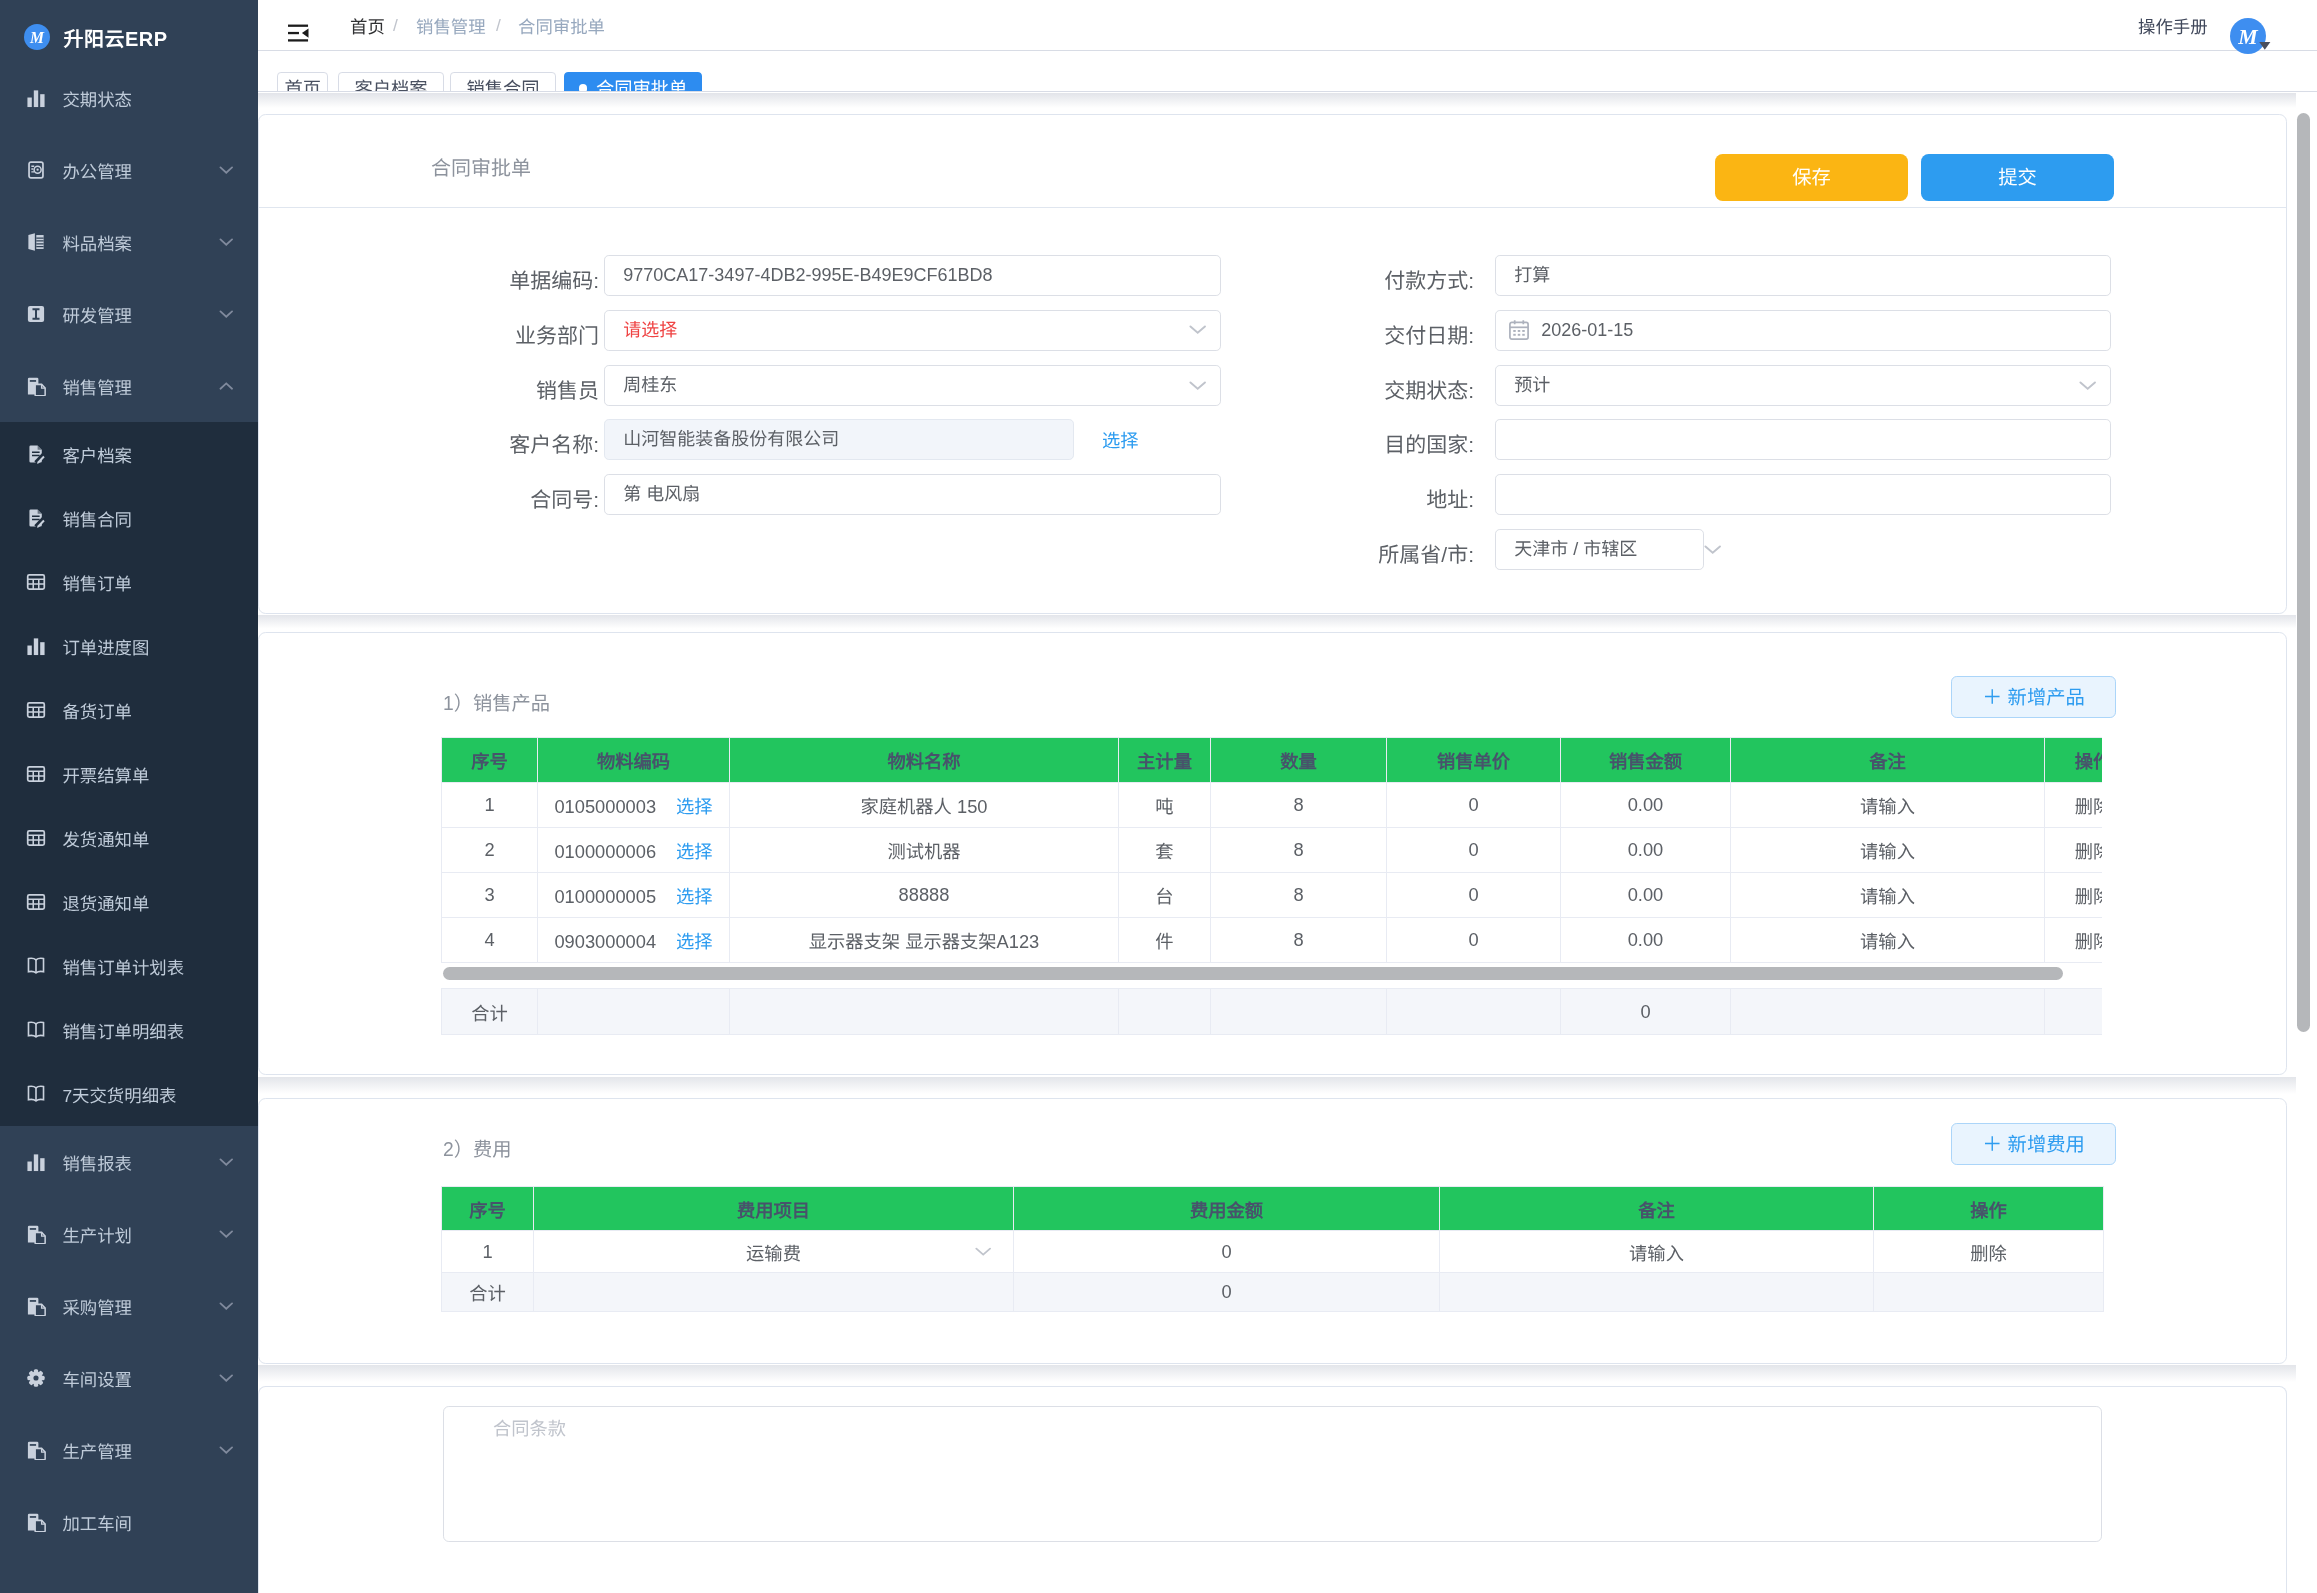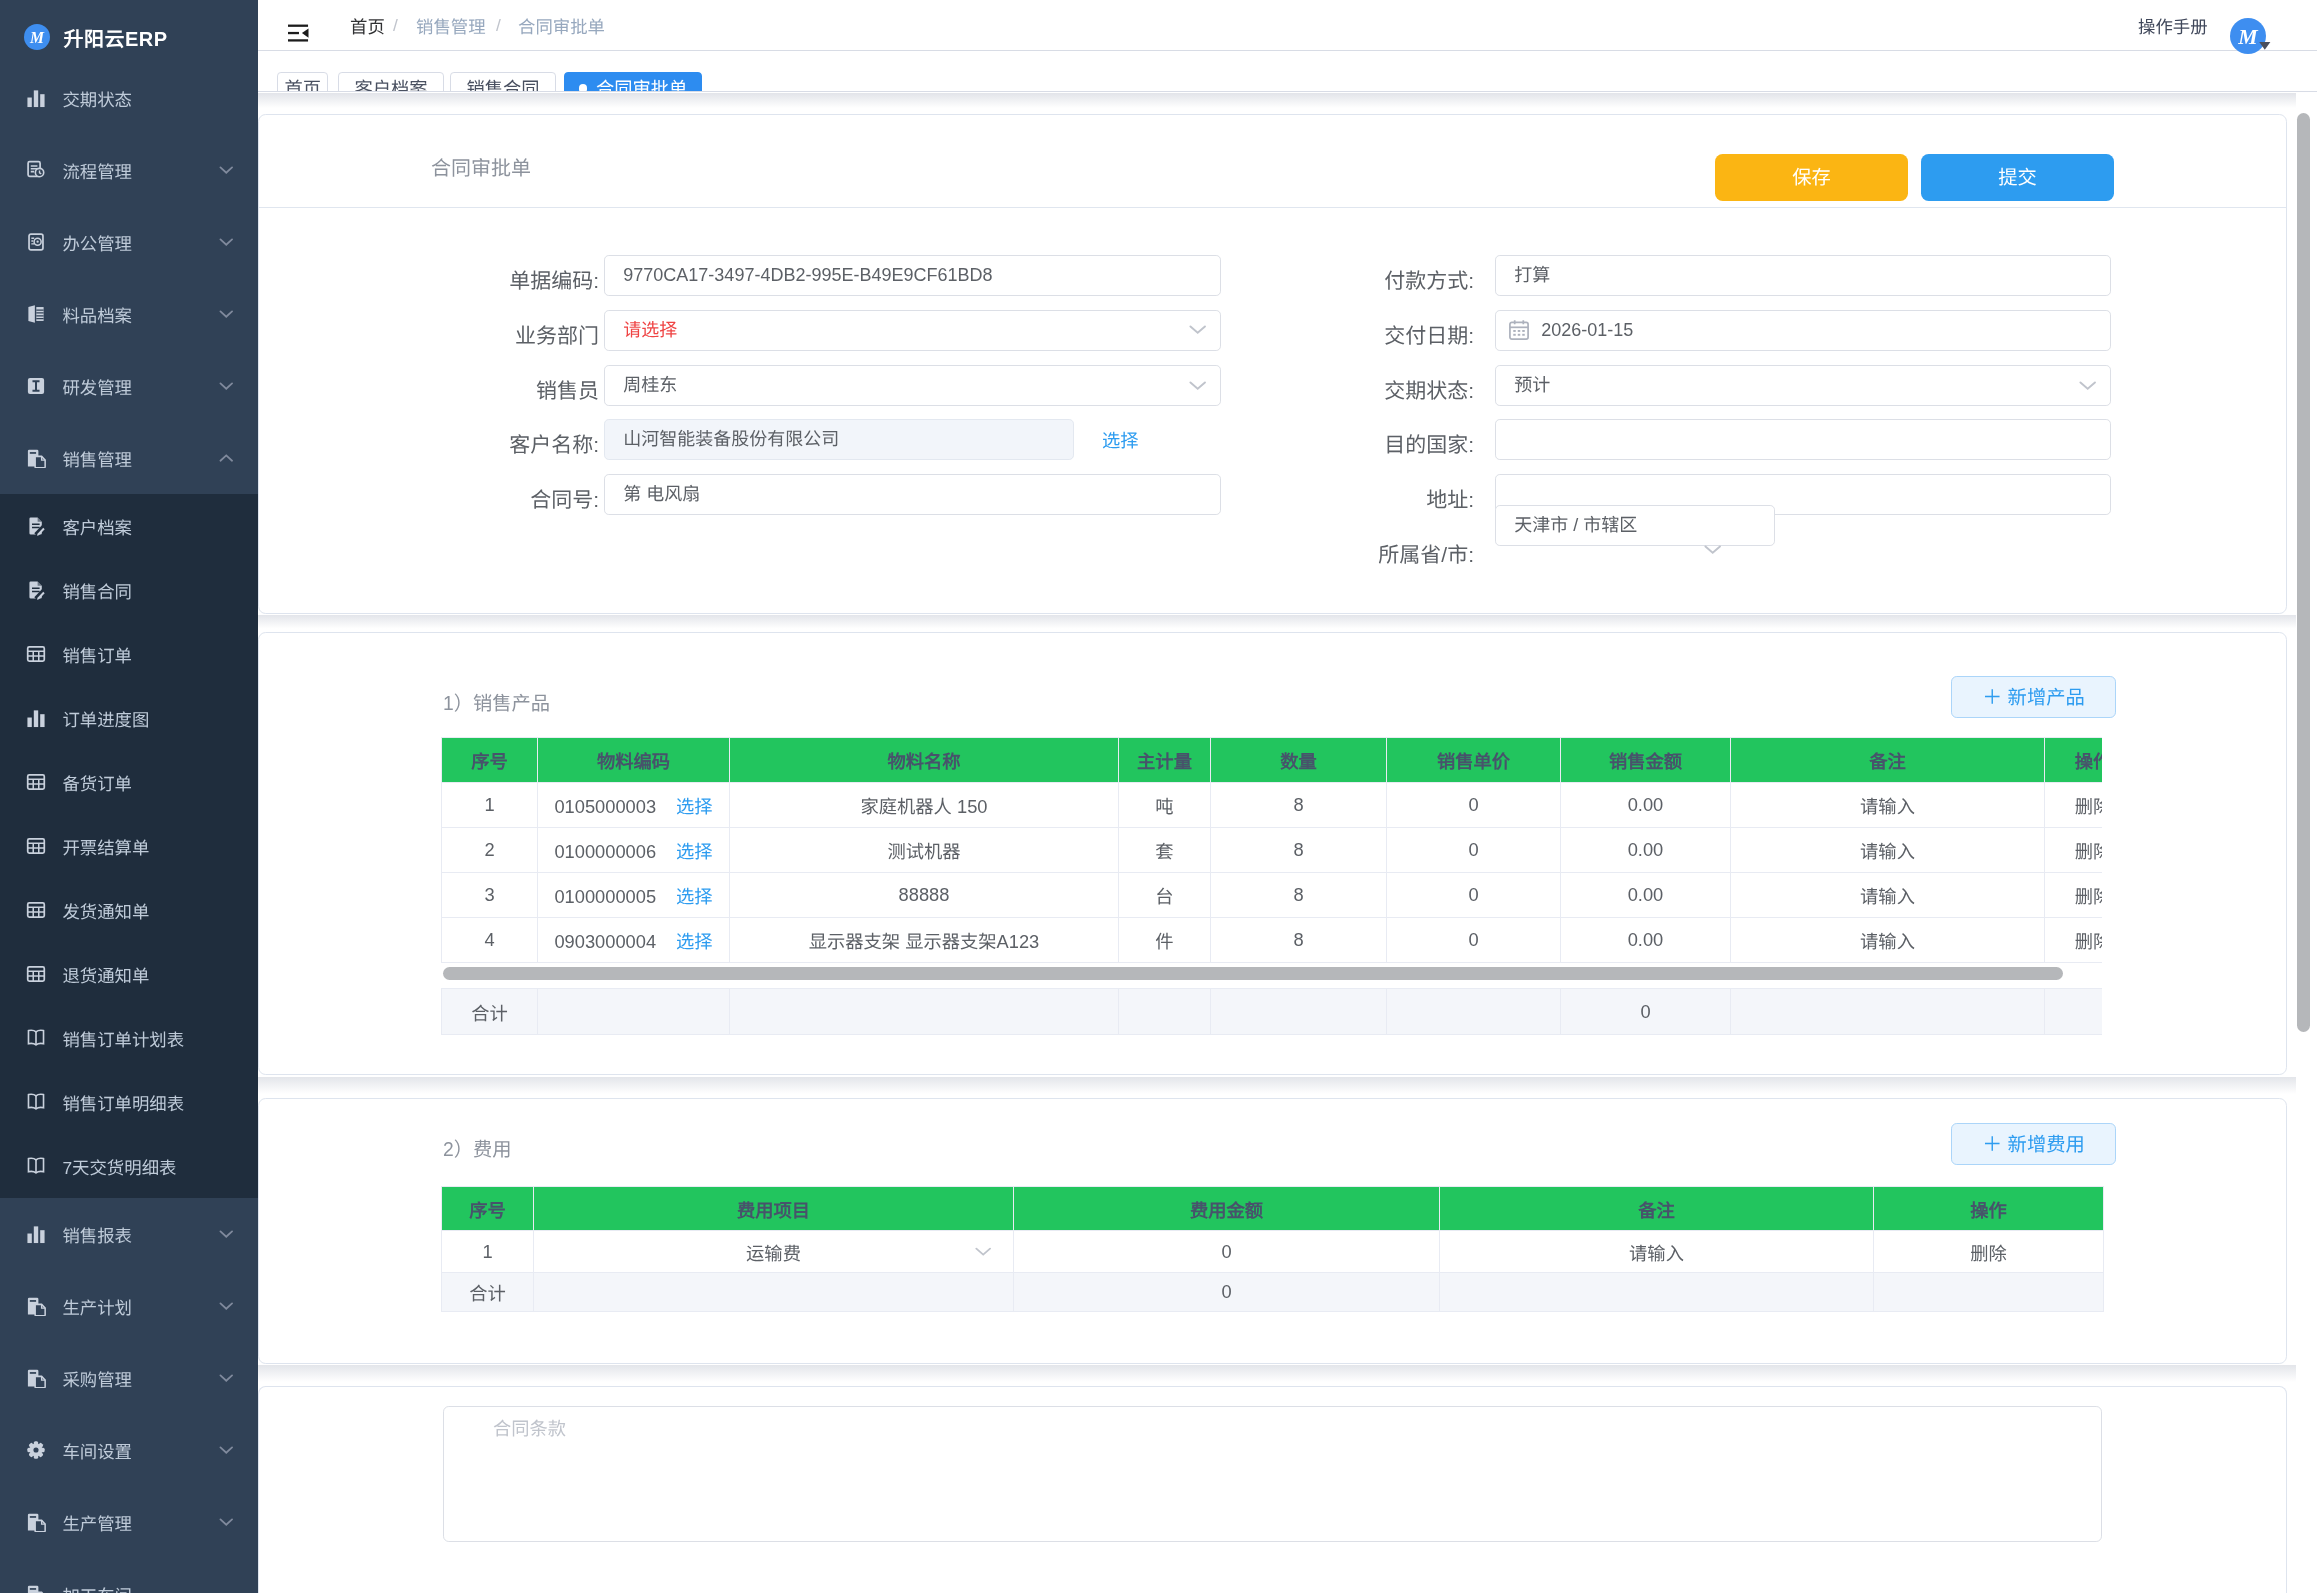--- a/index.html
+++ b/index.html
@@ -65,32 +65,20 @@
       </svg>
     <div class="t">升阳云ERP</div>
   </div>
 <div class="mitem">
       <svg class="ic" viewBox="0 0 21 21">
         <rect x="1.5" y="10" width="4.6" height="10" fill="#c9d1dd"></rect>
         <rect x="8.2" y="2.5" width="4.6" height="17.5" fill="#c9d1dd"></rect>
         <rect x="14.9" y="6.5" width="4.6" height="13.5" fill="#c9d1dd"></rect>
       </svg>
       <span class="tx">交期状态</span>
-    </div>
-<div class="mitem">
-      <svg class="ic" viewBox="0 0 21 21">
-        <rect x="2.2" y="1.8" width="12.6" height="15.4" rx="1.6" stroke="#c9d1dd" stroke-width="1.8" fill="none"></rect>
-        <path d="M5 6.2 h7 M5 9.2 h7 M5 12.2 h3.5" stroke="#c9d1dd" stroke-width="1.6"></path>
-        <circle cx="14.2" cy="13.2" r="4.4" fill="#304156" stroke="#c9d1dd" stroke-width="1.7"></circle>
-        <path d="M14.2 11 v2.4 l1.8 1.2" stroke="#c9d1dd" stroke-width="1.5" fill="none"></path>
-      </svg>
-      <span class="tx">流程管理</span>
-      <svg class="chev" width="14.5" height="8.7" viewBox="0 0 15 9">
-        <path d="M1.5 1.5 L7.5 7 L13.5 1.5" stroke="#808a9d" stroke-width="1.8" fill="none" stroke-linecap="round"></path>
-      </svg>
     </div>
 <div class="mitem">
       <svg class="ic" viewBox="0 0 21 21">
         <rect x="3.2" y="2.2" width="14.6" height="16.6" rx="2" stroke="#c9d1dd" stroke-width="1.8" fill="none"></rect>
         <path d="M5.6 6.5 h3 M5.6 9.5 h2 M5.6 12.5 h3" stroke="#c9d1dd" stroke-width="1.5"></path>
         <circle cx="12.2" cy="10.2" r="3.7" stroke="#c9d1dd" stroke-width="1.6" fill="none"></circle>
         <circle cx="12.2" cy="10.2" r="1.2" fill="#c9d1dd"></circle>
       </svg>
       <span class="tx">办公管理</span>
       <svg class="chev" width="14.5" height="8.7" viewBox="0 0 15 9">
@@ -362,21 +350,21 @@
 <div class="flabel" style="right:812px;top:259px;">交期状态:</div>
 <div class="finput " style="left:1236px;top:250px;width:616px;">预计</div>
 <svg class="fcaret" style="left:1820px;top:266px" viewBox="0 0 18 10">
       <path d="M1.5 1.5 L9 8 L16.5 1.5" stroke="#c0c4cc" stroke-width="2" fill="none" stroke-linecap="round"></path>
     </svg>
 <div class="flabel" style="right:812px;top:313px;">目的国家:</div>
 <div class="finput " style="left:1236px;top:304px;width:616px;"></div>
 <div class="flabel" style="right:812px;top:368px;">地址:</div>
 <div class="finput " style="left:1236px;top:359px;width:616px;"></div>
 <div class="flabel" style="right:812px;top:423px;">所属省/市:</div>
-<div class="finput " style="left:1236px;top:390px;width:280px;">天津市 / 市辖区</div>
+<div class="finput " style="left:1236px;top:414px;width:209px;">天津市 / 市辖区</div>
 <svg class="fcaret" style="left:1445px;top:430px" viewBox="0 0 18 10">
       <path d="M1.5 1.5 L9 8 L16.5 1.5" stroke="#c0c4cc" stroke-width="2" fill="none" stroke-linecap="round"></path>
     </svg>
 </div>
 
 <div class="gapband" style="top:615px;height:16.4px;"></div>
 <div class="gapband" style="top:1077px;height:20px;"></div>
 <div class="gapband" style="top:1365px;height:20px;"></div>
 
 <div class="card" id="card2" style="top:632px;height:443px;padding-left:21px;">

